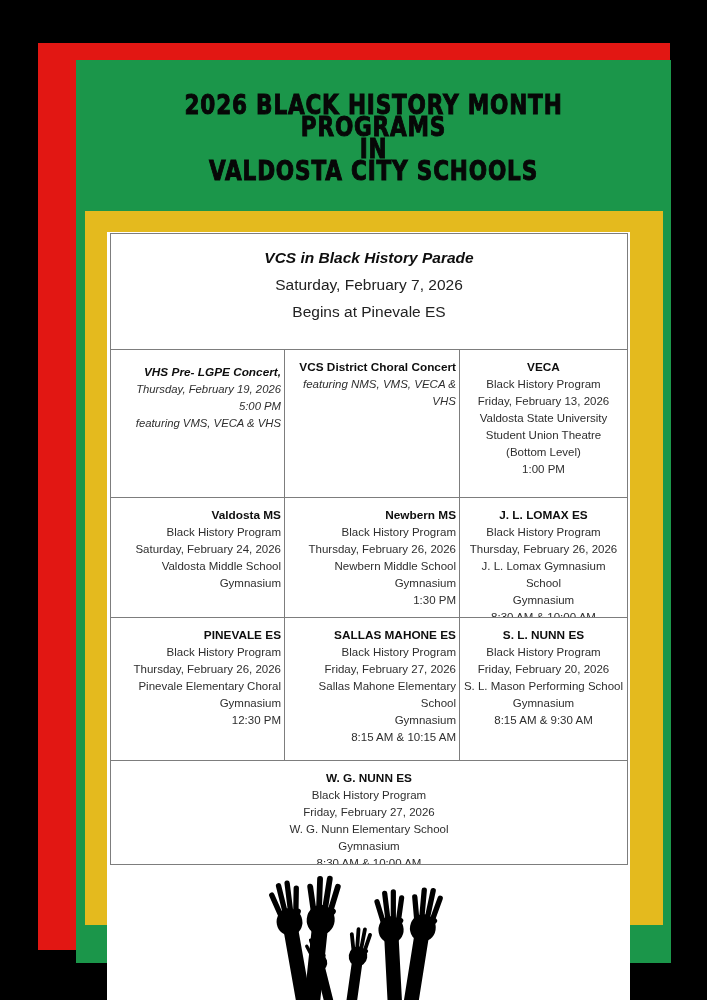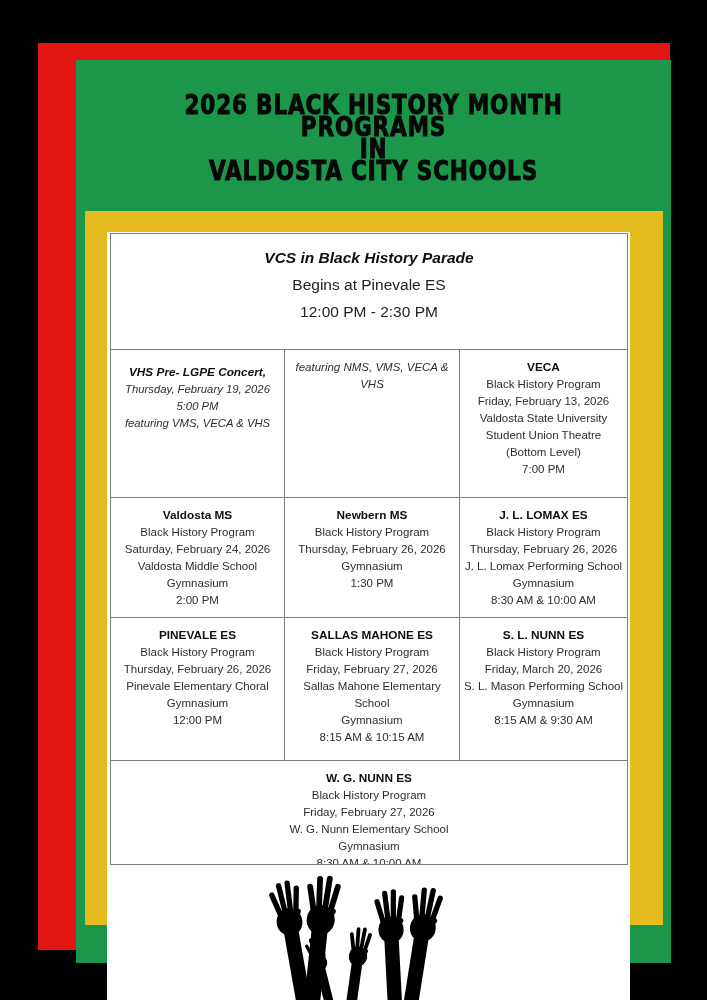--- a/index.html
+++ b/index.html
@@ -13,21 +13,21 @@
   .title-block{position:absolute;left:76px;top:94px;width:595px;text-align:center;color:#070707;}
   .title-line{font-family:"DejaVu Sans",sans-serif;font-weight:bold;font-size:27px;line-height:22px;
               letter-spacing:1px;transform:scaleX(0.80);transform-origin:50% 50%;
               -webkit-text-stroke:1px #070707;}
 
   .panel{position:absolute;left:107px;top:232px;width:523px;height:800px;background:#ffffff;}
   .tbl{position:absolute;left:3px;top:1px;width:516px;height:630px;border:1px solid #7d7d7d;
        display:grid;grid-template-columns:174px 175px 1fr;
        grid-template-rows:116px 148px 120px 143px auto;}
   .cell{text-align:center;font-size:11.5px;color:#2e2e2e;padding:9px 3px 0;overflow:hidden;}
-  .br{border-right:1px solid #7d7d7d;}
+  .br{border-right:1px solid #7d7d7d;text-align:right;}
   .bb{border-bottom:1px solid #7d7d7d;}
   .span3{grid-column:1 / 4;}
   .heading{font-weight:bold;color:#0e0e0e;line-height:17px;white-space:nowrap;font-size:11.8px;}
   .line{line-height:17px;}
   .italic{font-style:italic;}
   .italic-cell{font-style:italic;padding-top:14px;font-size:11.3px;}
   .parade{padding-top:10px;font-size:15.5px;color:#222;}
   .parade .line{line-height:27px;}
   .parade-title{font-weight:bold;font-style:italic;font-size:15.5px;line-height:27px;color:#0e0e0e;}
 
@@ -46,102 +46,103 @@
     <div class="title-line">VALDOSTA CITY SCHOOLS</div>
   </div>
 
   <div class="layer bg-yellow"></div>
 
   <div class="layer panel">
     <div class="tbl">
 
       <div class="cell parade span3 bb">
         <div class="parade-title">VCS in Black History Parade</div>
+        <div class="line">Saturday, February 7, 2026</div>
         <div class="line">Begins at Pinevale ES</div>
-        <div class="line">12:00 PM - 2:30 PM</div>
       </div>
 
       <div class="cell italic-cell br bb">
         <div class="heading italic">VHS Pre- LGPE Concert,</div>
         <div>
             <div class="line">Thursday, February 19, 2026</div>
             <div class="line">5:00 PM</div>
             <div class="line">featuring  VMS, VECA &amp; VHS</div>
           </div>
       </div>
       <div class="cell br bb">
+        <div class="heading">VCS District Choral Concert</div>
         <div class="line italic">featuring NMS, VMS, VECA &amp; VHS</div>
       </div>
       <div class="cell bb">
         <div class="heading">VECA</div>
         <div>
             <div class="line">Black History Program</div>
             <div class="line">Friday, February 13, 2026</div>
             <div class="line">Valdosta State University</div>
             <div class="line">Student Union Theatre</div>
             <div class="line">(Bottom Level)</div>
-            <div class="line">7:00 PM</div>
+            <div class="line">1:00 PM</div>
           </div>
       </div>
 
       <div class="cell br bb">
         <div class="heading">Valdosta MS</div>
         <div>
             <div class="line">Black History Program</div>
             <div class="line">Saturday, February 24, 2026</div>
             <div class="line">Valdosta Middle School</div>
             <div class="line">Gymnasium</div>
-            <div class="line">2:00 PM</div>
           </div>
       </div>
       <div class="cell br bb">
         <div class="heading">Newbern MS</div>
         <div>
             <div class="line">Black History Program</div>
             <div class="line">Thursday, February 26, 2026</div>
+            <div class="line">Newbern Middle School</div>
             <div class="line">Gymnasium</div>
             <div class="line">1:30 PM</div>
           </div>
       </div>
       <div class="cell bb">
         <div class="heading">J. L. LOMAX ES</div>
         <div>
             <div class="line">Black History Program</div>
             <div class="line">Thursday, February 26, 2026</div>
-            <div class="line">J. L. Lomax Performing School</div>
+            <div class="line">J. L. Lomax Gymnasium School</div>
             <div class="line">Gymnasium</div>
             <div class="line">8:30 AM &amp; 10:00 AM</div>
           </div>
       </div>
 
       <div class="cell br bb">
         <div class="heading">PINEVALE ES</div>
         <div>
             <div class="line">Black History Program</div>
             <div class="line">Thursday, February 26, 2026</div>
             <div class="line">Pinevale Elementary Choral</div>
             <div class="line">Gymnasium</div>
-            <div class="line">12:00 PM</div>
+            <div class="line">12:30 PM</div>
           </div>
       </div>
       <div class="cell br bb">
         <div class="heading">SALLAS MAHONE ES</div>
         <div>
             <div class="line">Black History Program</div>
             <div class="line">Friday, February 27, 2026</div>
             <div class="line">Sallas Mahone Elementary School</div>
             <div class="line">Gymnasium</div>
             <div class="line">8:15 AM &amp; 10:15 AM</div>
           </div>
       </div>
       <div class="cell bb">
         <div class="heading">S. L. NUNN ES</div>
         <div>
             <div class="line">Black History Program</div>
-            <div class="line">Friday, March 20, 2026</div>
+            <div class="line">Friday, February 20, 2026</div>
             <div class="line">S. L. Mason Performing School</div>
             <div class="line">Gymnasium</div>
             <div class="line">8:15 AM &amp; 9:30 AM</div>
           </div>
       </div>
 
       <div class="cell span3">
         <div class="heading">W. G. NUNN ES</div>
         <div>
             <div class="line">Black History Program</div>

